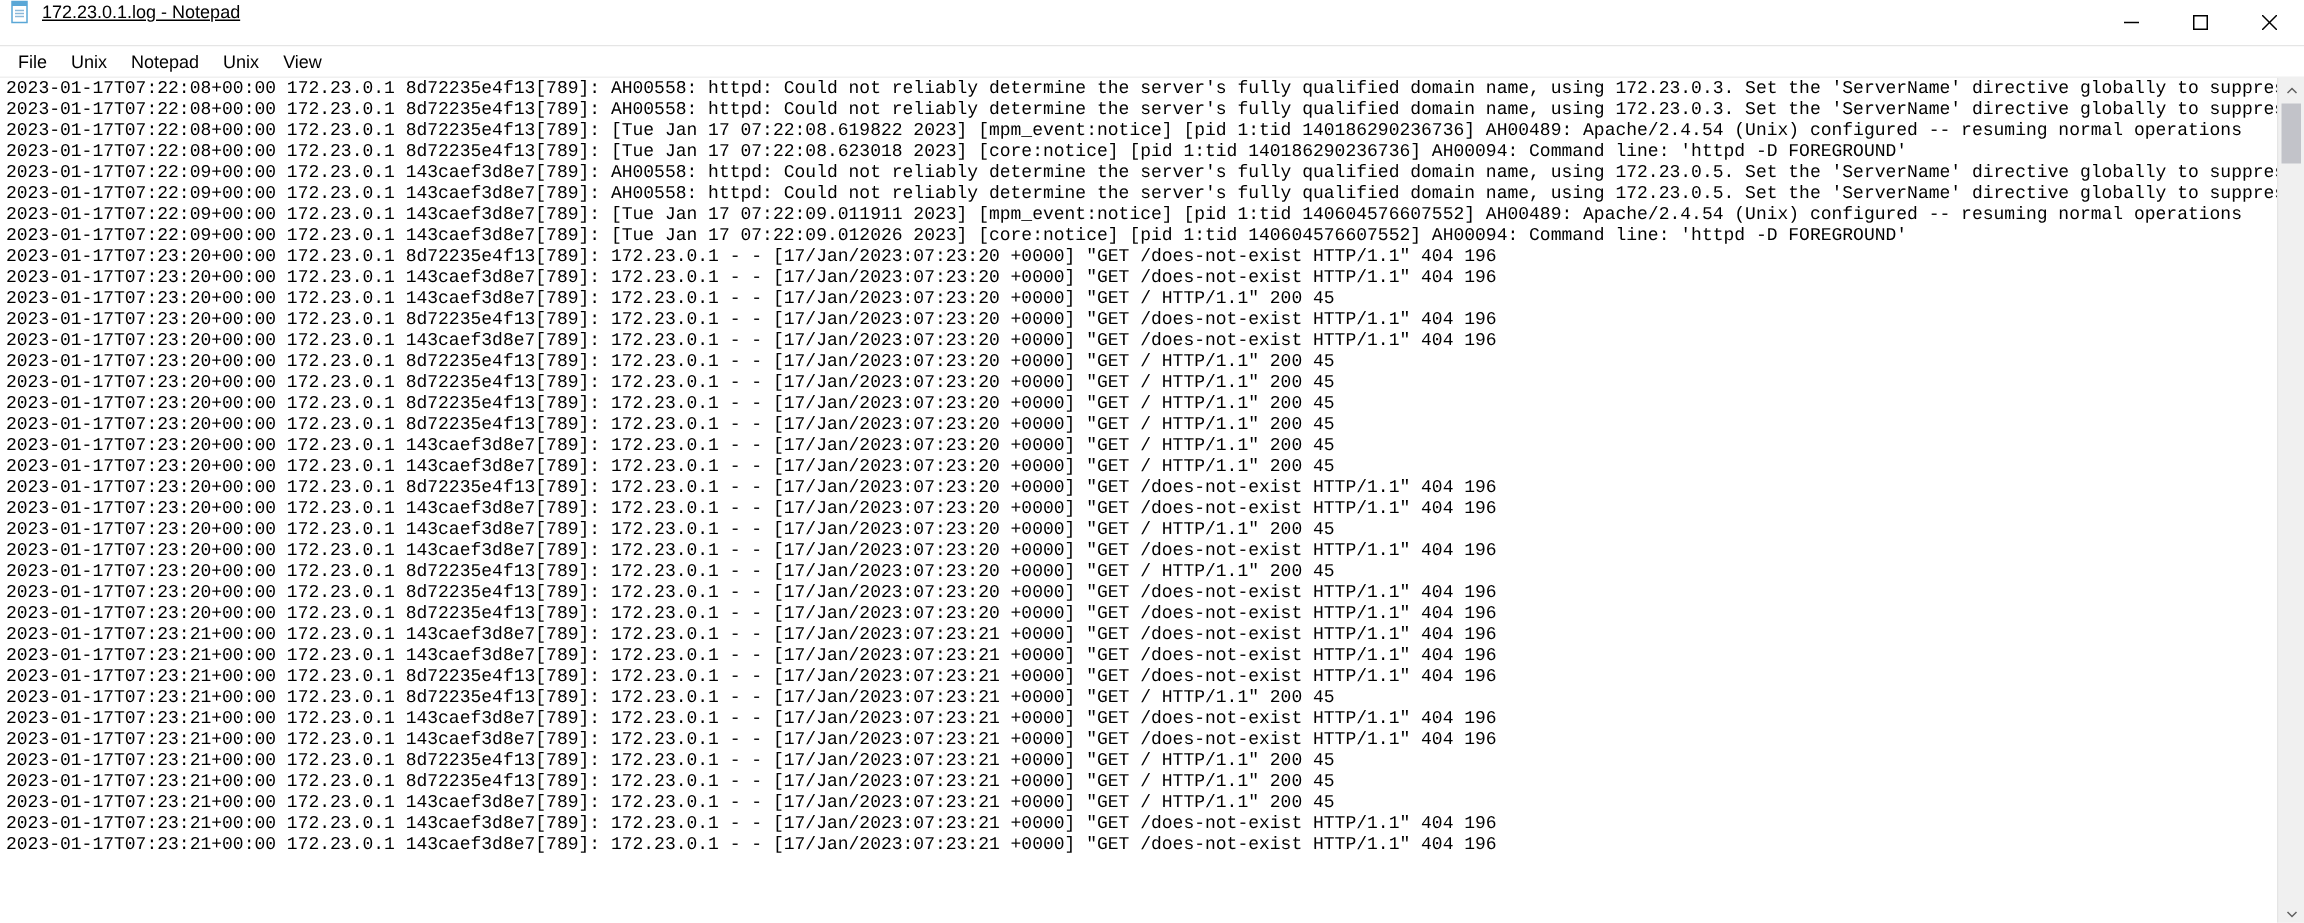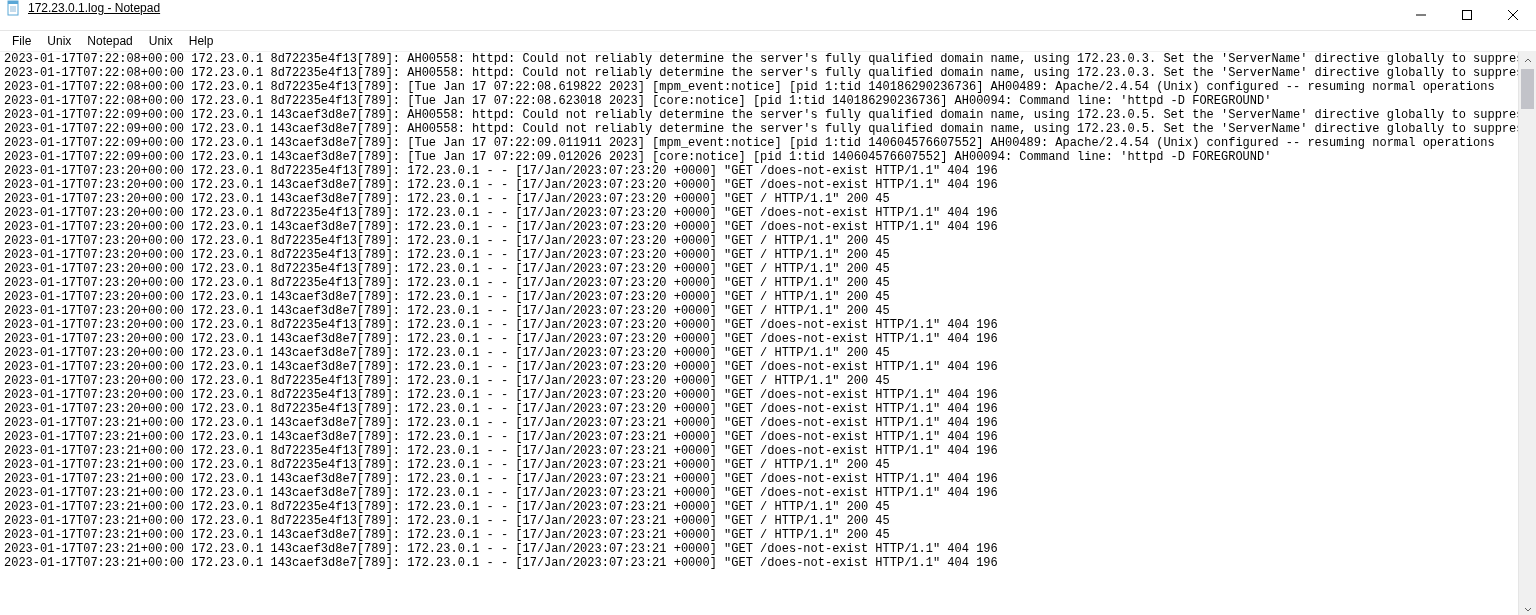--- a/index.html
+++ b/index.html
@@ -150,21 +150,21 @@
         </svg>
     </div>
   </div>
 </div>
 
 <div class="menubar">
   <div class="menu-item">File</div>
   <div class="menu-item">Unix</div>
   <div class="menu-item">Notepad</div>
   <div class="menu-item">Unix</div>
-  <div class="menu-item">Help</div>
+  <div class="menu-item">View</div>
 </div>
 
 <div class="content-wrapper">
   <div class="content" id="log-content">2023-01-17T07:22:08+00:00 172.23.0.1 8d72235e4f13[789]: AH00558: httpd: Could not reliably determine the server's fully qualified domain name, using 172.23.0.3. Set the 'ServerName' directive globally to suppress this mess
 2023-01-17T07:22:08+00:00 172.23.0.1 8d72235e4f13[789]: AH00558: httpd: Could not reliably determine the server's fully qualified domain name, using 172.23.0.3. Set the 'ServerName' directive globally to suppress this mess
 2023-01-17T07:22:08+00:00 172.23.0.1 8d72235e4f13[789]: [Tue Jan 17 07:22:08.619822 2023] [mpm_event:notice] [pid 1:tid 140186290236736] AH00489: Apache/2.4.54 (Unix) configured -- resuming normal operations
 2023-01-17T07:22:08+00:00 172.23.0.1 8d72235e4f13[789]: [Tue Jan 17 07:22:08.623018 2023] [core:notice] [pid 1:tid 140186290236736] AH00094: Command line: 'httpd -D FOREGROUND'
 2023-01-17T07:22:09+00:00 172.23.0.1 143caef3d8e7[789]: AH00558: httpd: Could not reliably determine the server's fully qualified domain name, using 172.23.0.5. Set the 'ServerName' directive globally to suppress this mess
 2023-01-17T07:22:09+00:00 172.23.0.1 143caef3d8e7[789]: AH00558: httpd: Could not reliably determine the server's fully qualified domain name, using 172.23.0.5. Set the 'ServerName' directive globally to suppress this mess
 2023-01-17T07:22:09+00:00 172.23.0.1 143caef3d8e7[789]: [Tue Jan 17 07:22:09.011911 2023] [mpm_event:notice] [pid 1:tid 140604576607552] AH00489: Apache/2.4.54 (Unix) configured -- resuming normal operations

